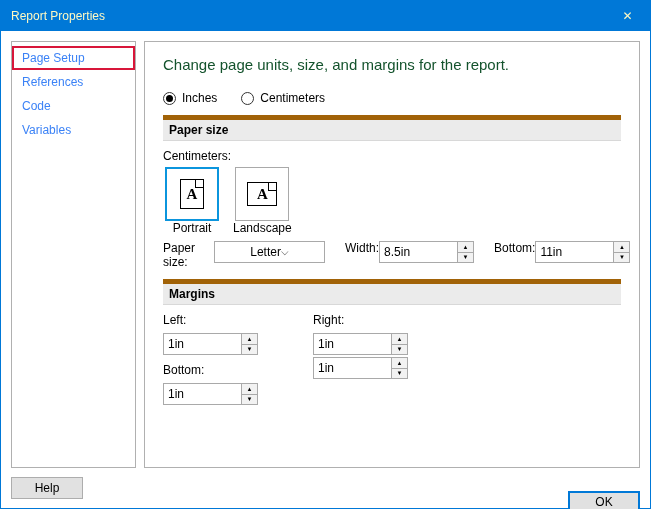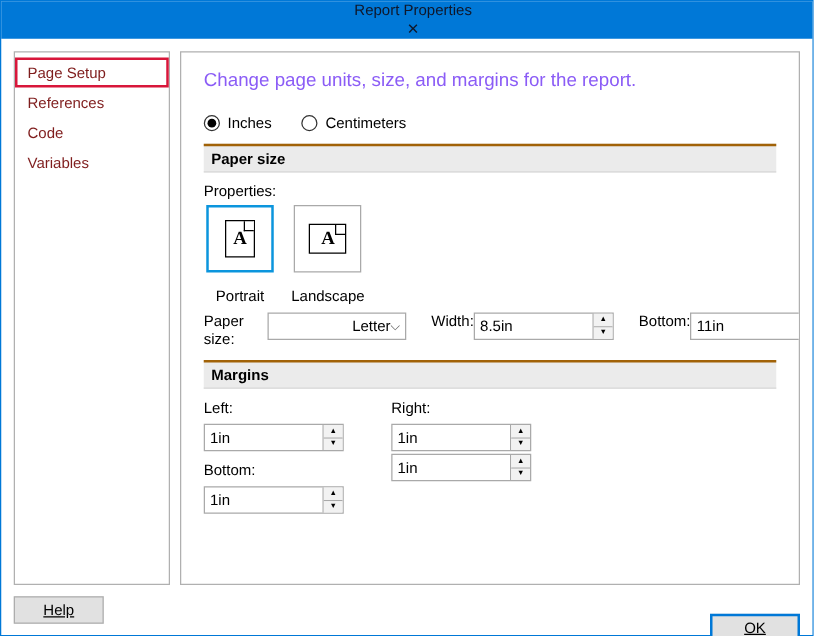--- a/index.html
+++ b/index.html
@@ -1,52 +1,52 @@
 <!DOCTYPE html>
 <html><head>
 <meta charset="utf-8">
 <style>
   * { box-sizing: border-box; font-family: "Segoe UI", Tahoma, sans-serif; font-size: 12px; }
   body { margin: 0; padding: 0; background: #fff; }
   .window { width: 651px; height: 509px; border: 1px solid #0078d7; background: #fff; display: flex; flex-direction: column; }
-  .titlebar { height: 30px; background: #0078d7; color: #0f172a; display: flex; align-items: center; padding: 0 0 0 10px; flex-direction: column; }
+  .titlebar { height: 30px; background: #0078d7; color: #fef9c3; display: flex; align-items: center; padding: 0 0 0 10px; }
   .titlebar .title { flex: 1; font-size: 12px; }
   .titlebar .close { width: 45px; height: 30px; display: flex; align-items: center; justify-content: center; font-size: 14px; cursor: default; }
   .body { flex: 1; display: flex; padding: 10px 10px 0 10px; gap: 8px; }
   .sidebar { width: 125px; border: 1px solid #b0b0b0; background: #fff; padding: 4px 0; position: relative; }
-  .side-item { padding: 5px 10px; cursor: default; color: #7f1d1d; }
+  .side-item { padding: 5px 10px; cursor: default; color: #3b82f6; }
   .side-item.selected { outline: 2px solid #d8163a; outline-offset: -2px; position: relative; z-index: 2; }
   .main { flex: 1; border: 1px solid #b0b0b0; padding: 14px 18px 10px 18px; overflow: hidden; }
-  .heading { font-size: 15px; color: #8b5cf6; margin-bottom: 18px; }
+  .heading { font-size: 15px; color: #14532d; margin-bottom: 18px; }
   .label { color: #000; margin-bottom: 4px; }
   .section-radio { display: flex; align-items: center; gap: 24px; margin-bottom: 10px; }
   .radio { display: flex; align-items: center; gap: 6px; }
   .radio .dot { width: 13px; height: 13px; border: 1px solid #333; border-radius: 50%; display: flex; align-items: center; justify-content: center; background: #fff; }
   .radio .dot.checked::after { content: ""; width: 7px; height: 7px; background: #000; border-radius: 50%; }
-  .group-header { background: #ebebeb; border-top: 2px solid #a16207; border-bottom: 1px solid #d8d8d8; padding: 3px 6px; font-weight: bold; margin: 4px 0 8px 0; }
+  .group-header { background: #ebebeb; border-top: 5px solid #a16207; border-bottom: 1px solid #d8d8d8; padding: 3px 6px; font-weight: bold; margin: 4px 0 8px 0; }
   .orient-row { display: flex; gap: 14px; margin-bottom: 6px; padding-left: 2px; }
   .orient-item { display: flex; flex-direction: column; align-items: center; }
   .orient-box { width: 54px; height: 54px; border: 1px solid #a9a9a9; display: flex; align-items: center; justify-content: center; background: #fff; }
   .orient-box.selected { border: 2px solid #0b95dd; }
   .page-portrait { width: 24px; height: 30px; border: 1px solid #000; background: #fff; position: relative; }
   .page-landscape { width: 30px; height: 24px; border: 1px solid #000; background: #fff; position: relative; }
   .page-portrait::before, .page-landscape::before { content: ""; position: absolute; top: 0; right: 0; width: 7px; height: 7px; background: linear-gradient(135deg, transparent 50%, #fff 50%); border-left: 1px solid #000; border-bottom: 1px solid #000; }
   .page-A { position: absolute; inset: 0; display: flex; align-items: center; justify-content: center; font-family: "Times New Roman", serif; font-size: 15px; font-weight: bold; }
-  .orient-cap { margin-top: 12px; text-align: right; }
+  .orient-cap { margin-top: 0; text-align: right; }
   .row3 { display: flex; gap: 20px; margin-bottom: 6px; }
   .col { display: flex; flex-direction: row; }
-  .select { width: 130px; height: 22px; border: 1px solid #a9a9a9; display: flex; align-items: center; padding: 0 4px; justify-content: flex-end; background: #fff; }
+  .select { width: 130px; height: 22px; border: 1px solid #a9a9a9; display: flex; align-items: center; padding: 0 4px; justify-content: center; background: #fff; }
   .select .chev { font-size: 10px; color: #555; }
-  .spinner { width: 112px; height: 22px; border: 1px solid #a9a9a9; background: #fff; display: flex; align-items: stretch; }
+  .spinner { width: 95px; height: 22px; border: 1px solid #a9a9a9; background: #fff; display: flex; align-items: stretch; }
   .spinner .val { flex: 1; padding: 2px 4px; display: flex; align-items: center; }
   .spinner .btns { width: 16px; border-left: 1px solid #a9a9a9; display: flex; flex-direction: column; }
   .spinner .btns div { flex: 1; display: flex; align-items: center; justify-content: center; font-size: 6px; background: #f2f2f2; border-bottom: 1px solid #a9a9a9; }
   .spinner .btns div:last-child { border-bottom: none; }
   .margins { display: grid; grid-template-columns: 130px 130px; column-gap: 20px; row-gap: 2px; }
-  .footer { height: 40px; display: flex; align-items: center; padding: 0 10px; gap: 6px; text-decoration: underline; }
+  .footer { height: 40px; display: flex; align-items: center; padding: 0 10px; gap: 6px; }
   .footer .spacer { flex: 1; }
   .btn { width: 72px; height: 22px; border: 1px solid #adadad; background: #e1e1e1; display: flex; align-items: center; justify-content: center; cursor: default; }
   .btn.primary { border: 2px solid #0078d7; background: #e1e1e1; margin-top: 27px; }
 </style>
 </head>
 <body>
 
 <div class="window">
   <div class="titlebar">
     <div class="title">Report Properties</div>
@@ -71,21 +71,21 @@
           <div class="dot checked"></div>
           <span>Inches</span>
         </div>
         <div class="radio">
           <div class="dot"></div>
           <span>Centimeters</span>
         </div>
       </div>
 
       <div class="group-header">Paper size</div>
-      <div class="label">Properties:</div>
+      <div class="label">Centimeters:</div>
       <div class="orient-row">
         <div class="orient-item">
           <div class="orient-box selected">
             <div class="page-portrait">
                 <div class="page-A">A</div>
               </div>
           </div>
           <div class="orient-cap">Portrait</div>
         </div>
         <div class="orient-item">

